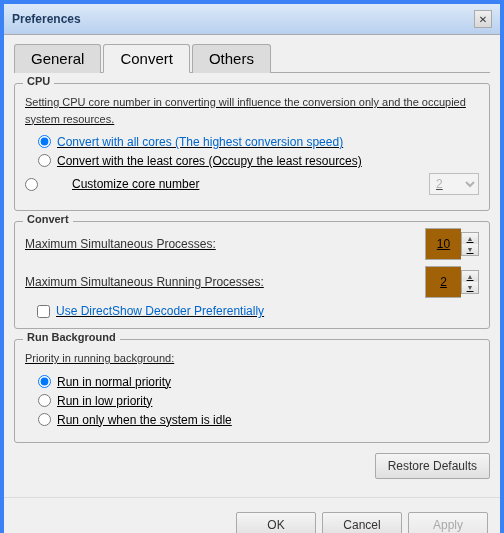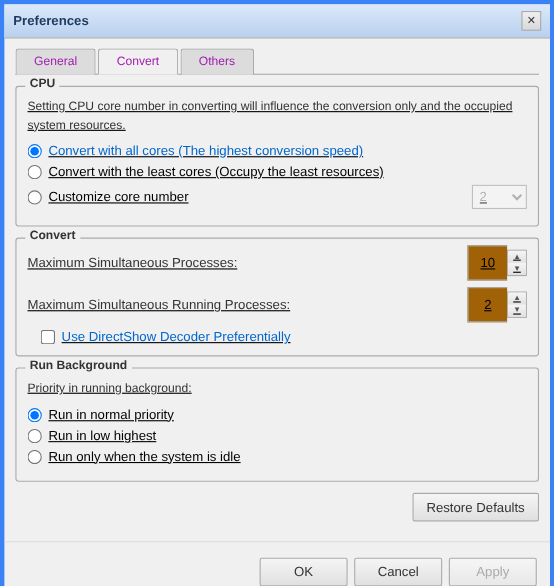--- a/index.html
+++ b/index.html
@@ -54,22 +54,22 @@
       display: flex;
       border-bottom: 1px solid #ababab;
       margin-bottom: 10px;
     }
     .tab {
       padding: 5px 16px;
       border: 1px solid #ababab;
       border-bottom: none;
       background: #dcdcdc;
       cursor: pointer;
-      font-size: 11px;
-      color: #a21caf;
+      font-size: 15px;
+      color: #000000;
       margin-right: 2px;
       border-radius: 3px 3px 0 0;
       position: relative;
       bottom: -1px;
     }
     .tab.active {
       background: #f0f0f0;
       border-bottom: 1px solid #f0f0f0;
       font-weight: normal;
       z-index: 1;
@@ -94,37 +94,39 @@
     }
     .group-desc {
       font-size: 11px;
       color: #333;
       margin-bottom: 8px;
       margin-top: 4px;
       line-height: 1.5;
     }
     .radio-option {
       display: flex;
-      align-items: flex-end;
+      align-items: flex-start;
       margin-bottom: 5px;
       cursor: pointer;
+      margin-left: 13px;
     }
     .radio-option input[type="radio"] {
       margin-right: 6px;
       cursor: pointer;
     }
     .radio-option label {
       font-size: 12px;
       cursor: pointer;
     }
     .radio-option label.blue { color: #0066cc; }
     .cpu-dropdown-row {
       display: flex;
       align-items: center;
       margin-bottom: 5px;
+      gap: 28px;
     }
     .cpu-dropdown-row input[type="radio"] {
       margin-right: 6px;
     }
     .cpu-dropdown-row label { font-size: 12px; flex: 1; }
     .cpu-dropdown {
       width: 50px;
       height: 22px;
       border: 1px solid #aaa;
       background: #f5f5f5;
@@ -297,21 +299,21 @@
       <span class="group-label">Run Background</span>
       <p class="group-desc">Priority in running background:</p>
 
       <div class="radio-option">
         <input type="radio" name="priority" id="normal" checked="" style="">
         <label for="normal">Run in normal priority</label>
       </div>
 
       <div class="radio-option">
         <input type="radio" name="priority" id="low" style="">
-        <label for="low">Run in low highest</label>
+        <label for="low">Run in low priority</label>
       </div>
 
       <div class="radio-option">
         <input type="radio" name="priority" id="idle" style="">
         <label for="idle">Run only when the system is idle</label>
       </div>
     </div>
 
     <div style="display:flex; justify-content:flex-end; margin-bottom:8px;">
       <button class="btn restore-defaults">Restore Defaults</button>

